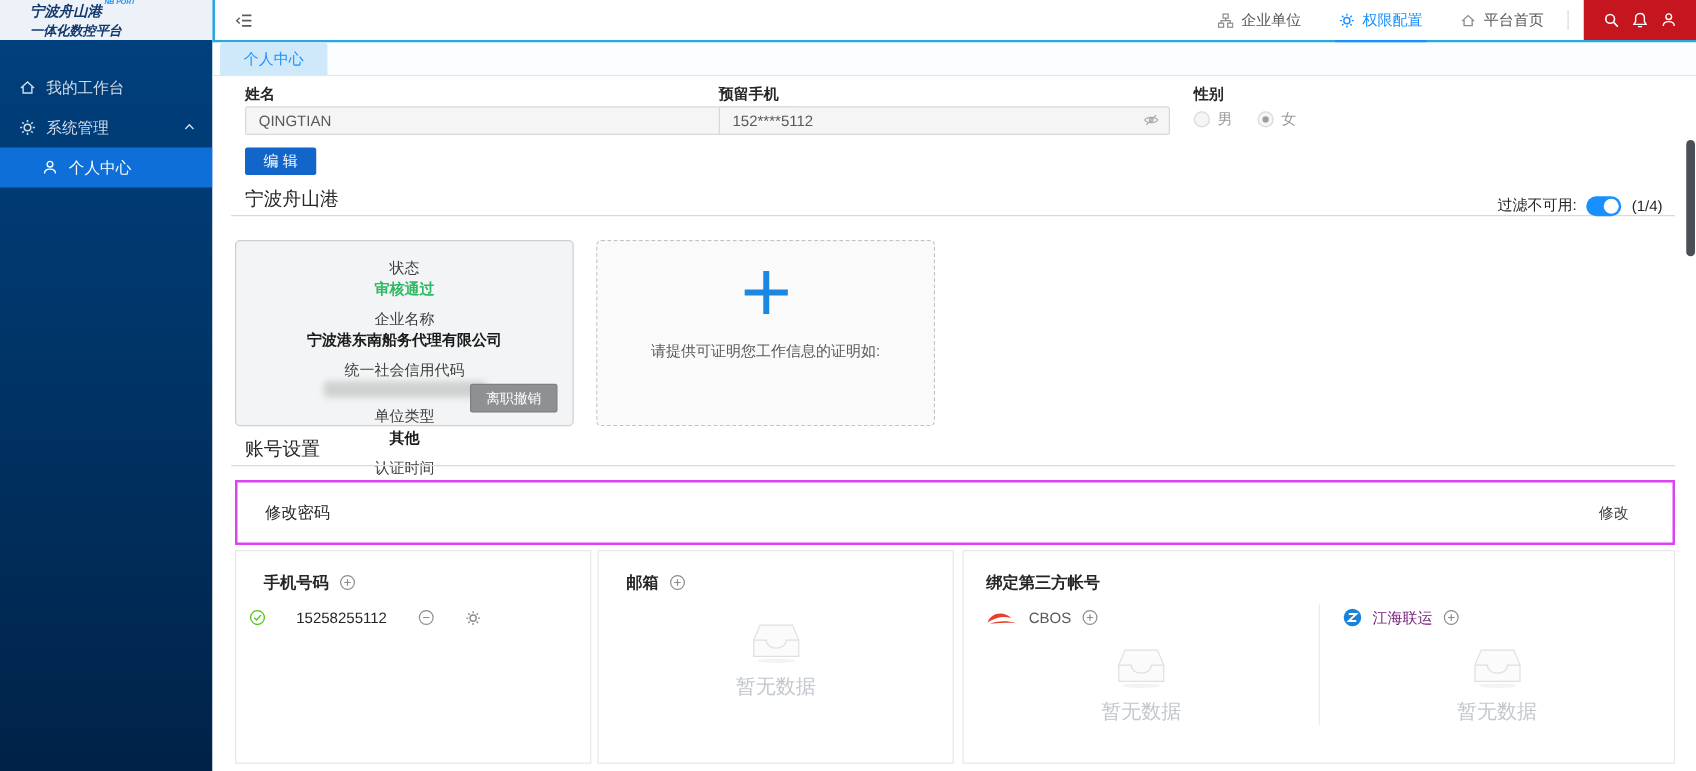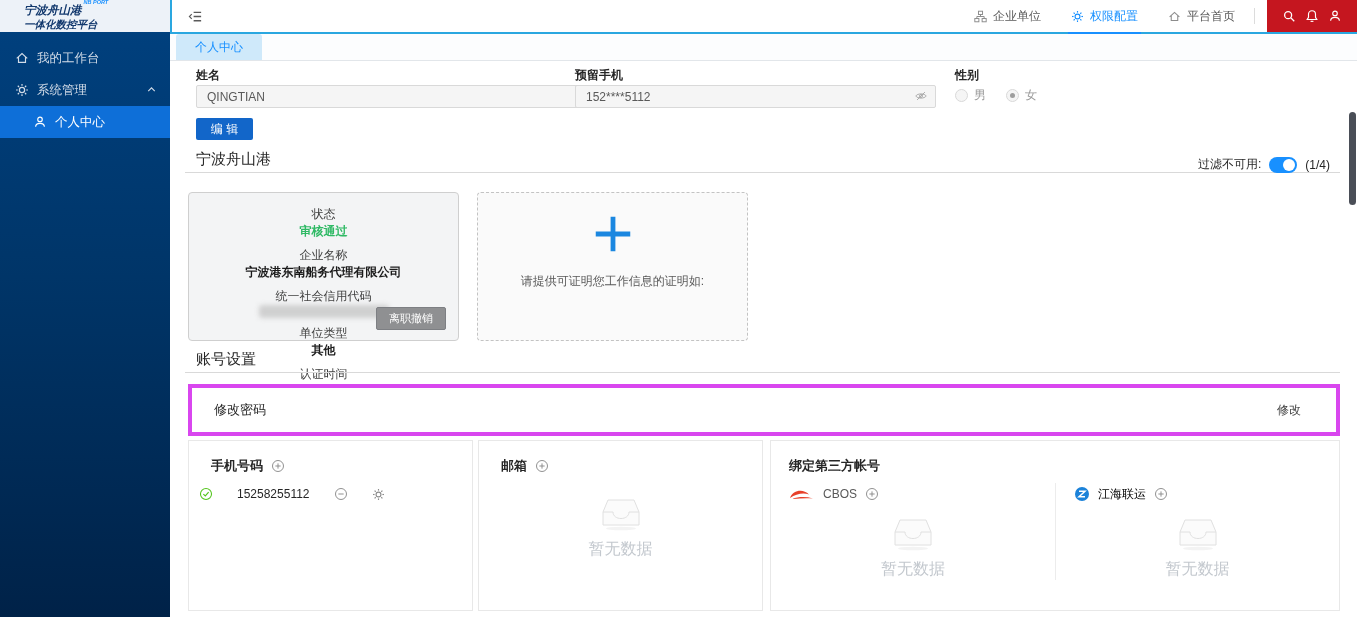--- a/index.html
+++ b/index.html
@@ -6,21 +6,21 @@
   body { font-family:"Liberation Sans","DejaVu Sans",sans-serif; background:#fff; }
   .page { position:relative; width:1357px; height:617px; overflow:hidden; background:#fff; }
 
   
   .sidebar { position:absolute; left:0; top:0; width:170px; height:617px;
     background:linear-gradient(180deg,#004180 0%,#003568 45%,#002248 100%); }
   .logo { height:32px; background:#edf2f8; display:flex; align-items:center; padding-left:24px; }
   .logo-line1 { font-style:italic; font-weight:bold; font-size:11.5px; color:#12386d; white-space:nowrap; }
   .logo-sup { display:inline-block; width:17px; font-style:italic; font-size:5.5px; line-height:5px; color:#1890ff; vertical-align:top; margin-left:2px; font-weight:bold; }
   .logo-line2 { display:block; font-style:italic; font-weight:bold; font-size:10.5px; color:#12386d; }
-  .menu { padding-top:10px;text-align:right; }
+  .menu { padding-top:22px;text-align:right; }
   .m-item { position:relative; height:32px; display:flex; align-items:center; gap:8px; padding-left:15px;
     font-size:12.5px; color:#d2dce8; cursor:pointer; }
   .m-item svg, .m-sub svg { flex:0 0 auto; }
   .m-chev { position:absolute; right:12px; top:9px; }
   .submenu { background:#030d19; }
   .m-sub { height:32px; display:flex; align-items:center; gap:8px; padding-left:33px;
     font-size:12.5px; color:#cdd7e3; cursor:pointer; }
   .m-sub.active { background:#0e6fd8; color:#fff; }
 
   
@@ -75,40 +75,40 @@
   .btn-revoke { position:absolute; right:12px; bottom:10px; background:#8f9092; border:1px solid #7d7f83;
     color:#fff; font-size:11px; padding:3px 12px; border-radius:2px; cursor:pointer; font-family:inherit; }
 
   .add-card { position:absolute; left:307px; top:131px; width:271px; height:149px; background:#fafafa;
     border:1px dashed #c3c3c3; border-radius:4px; display:flex; flex-direction:column; align-items:center;
     cursor:pointer; }
   .add-plus { margin-top:18px; color:#1b87e0; }
   .add-hint { margin-top:16px; font-size:12px; color:#595959; }
 
   .pwd-box { position:absolute; left:18px; top:323px; width:1152px; height:52px; background:#fff;
-    border:4px solid #d946ef; display:flex; align-items:center; }
+    border:2px solid #d946ef; display:flex; align-items:center; }
   .pwd-label { margin-left:22px; font-size:13px; color:#262626; }
   .pwd-action { margin-left:auto; margin-right:35px; font-size:12px; color:#404040; cursor:pointer; }
 
   .bcard { position:absolute; top:379px; height:171px; background:#fff; border:1px solid #e8e8e8; }
   .bcard1 { left:18px; width:285px; }
   .bcard2 { left:308px; width:285px; }
   .bcard3 { left:600px; width:570px; }
   .bc-title-row { display:flex; align-items:center; gap:8px; padding:16px 0 0 22px; }
   .bc-title { font-size:13px; font-weight:bold; color:#262626; }
   .icon-btn { color:#8c8c8c; cursor:pointer; display:flex; }
   .phone-row { display:flex; align-items:center; gap:24px; padding-left:10px; margin-top:12px; font-size:12px; color:#262626; }
   .check-ic { color:#52c41a; display:flex; }
   .empty { display:flex; flex-direction:column; align-items:center; }
   .empty-text { margin-top:8px; font-size:16px; color:#c3c8ce; }
   .bc3-halves { display:flex; margin-top:8px; }
   .half { width:285px; position:relative; }
   .half2 { border-left:1px solid #ececec; }
   .prov-row { display:flex; align-items:center; gap:8px; padding-left:18px; height:22px; font-size:12px; color:#595959; }
-  .prov-blue { color:#000000; }
+  .prov-blue { color:#701a75; }
   .half .empty { margin-top:10px; }
   .bcard2 .empty { margin-top:20px; }
 
   .scroll-thumb { position:absolute; right:1px; top:112px; width:7px; height:93px; background:#4a4e57; border-radius:3.5px; }
 </style>
 </head>
 <body>
 
 <svg width="0" height="0" style="position:absolute">
   <defs>

